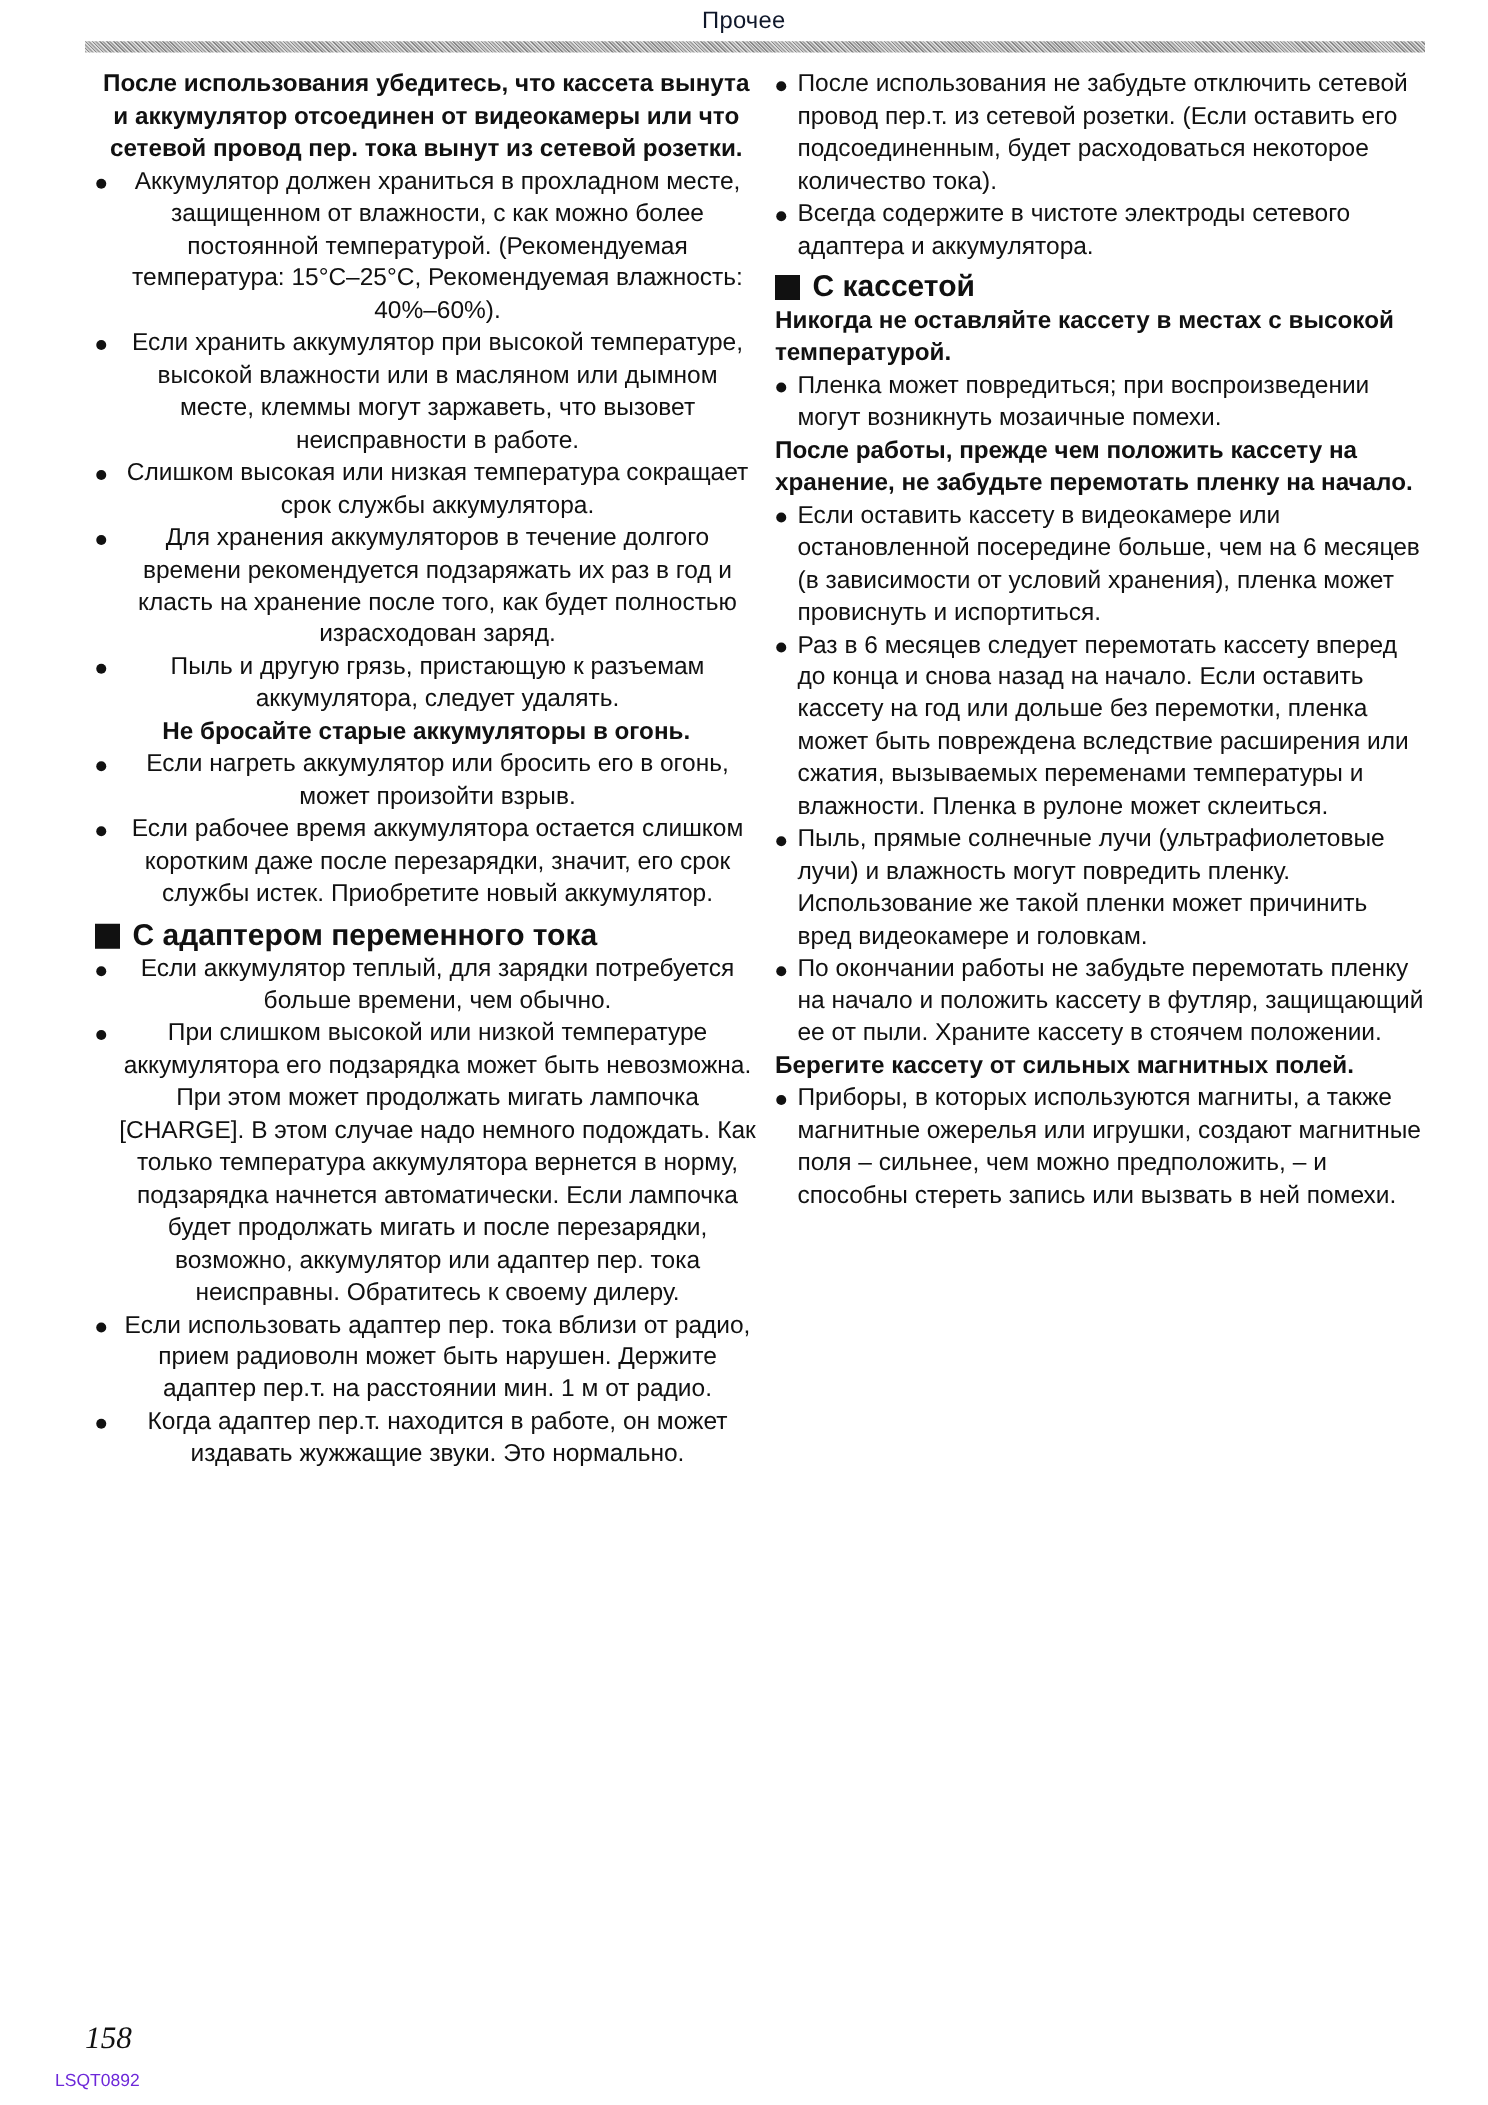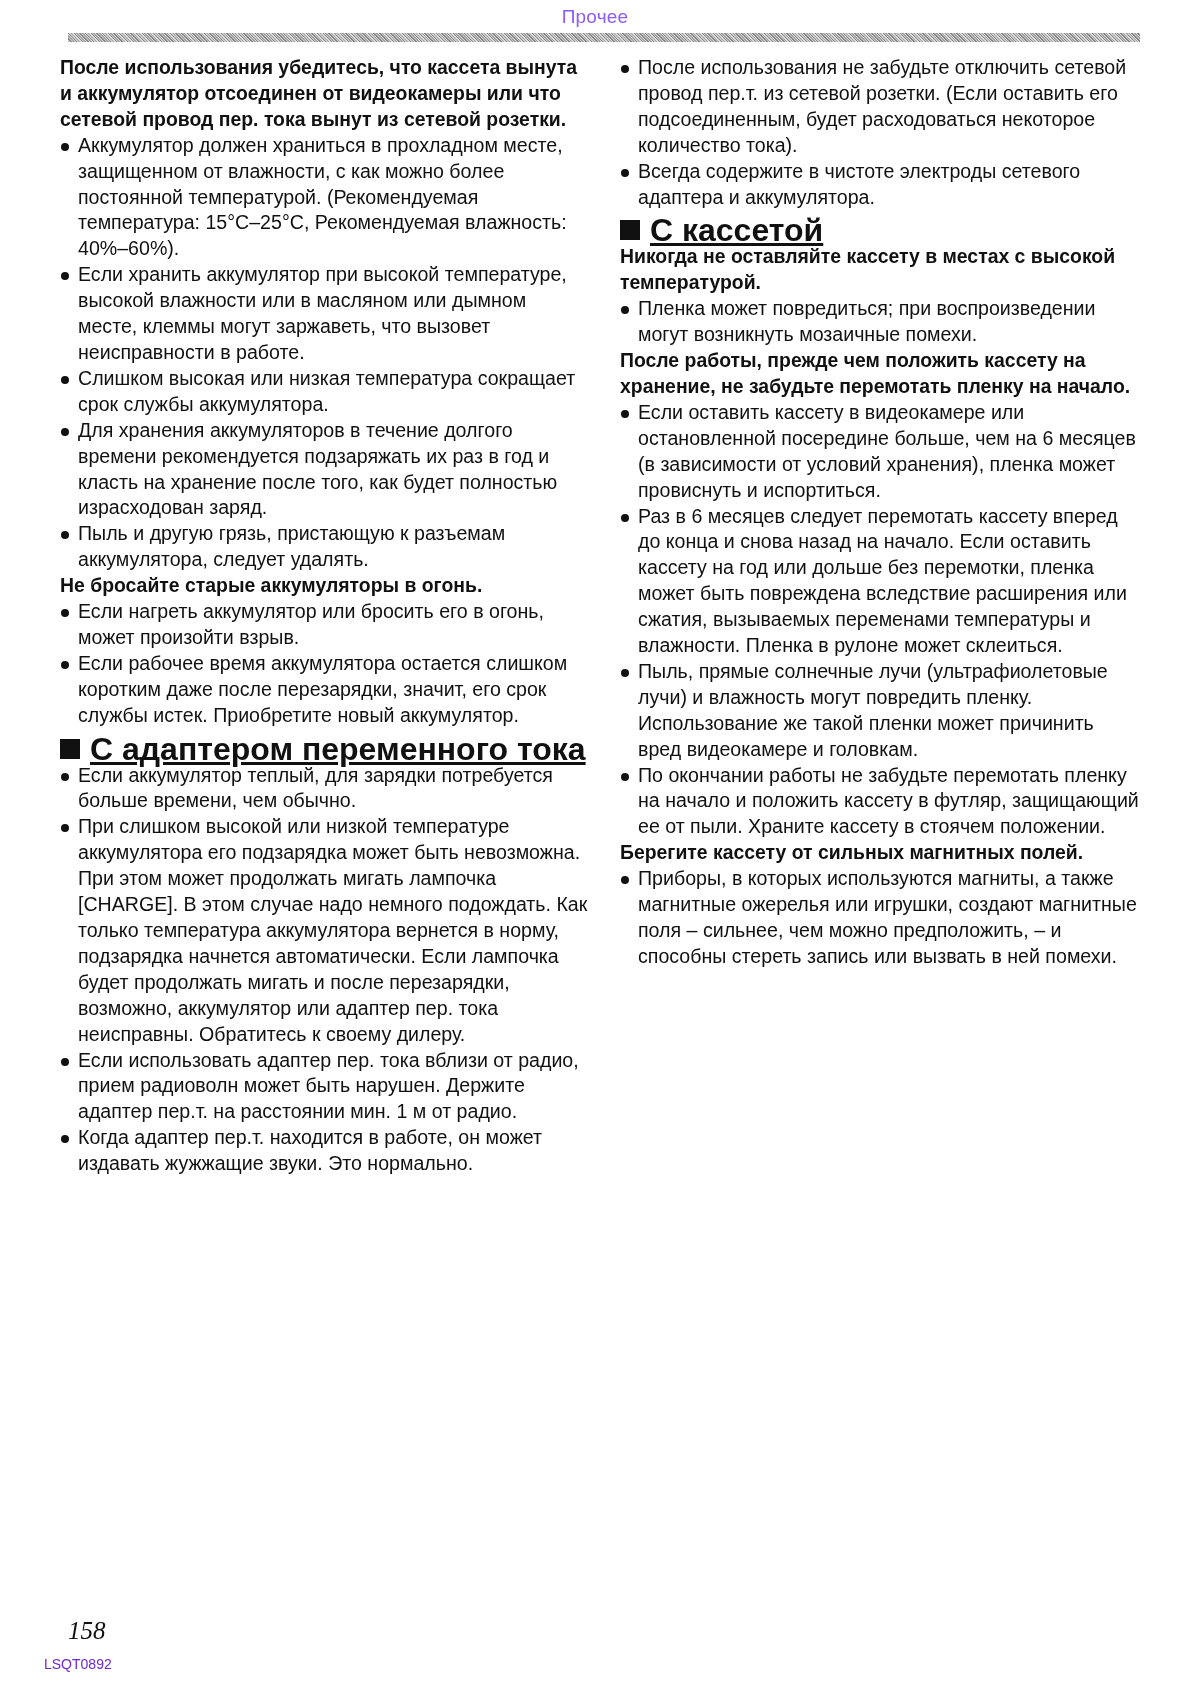--- a/index.html
+++ b/index.html
@@ -22,39 +22,39 @@
     width: 1190px;
   }
   .header-title {
     position: absolute;
     top: 6px;
     left: 0;
     width: 1190px;
     text-align: center;
     font-size: 19px;
     letter-spacing: 0.2px;
-    color: #8b5cf6;
+    color: #0f172a;
   }
   .header-bar {
     position: absolute;
     left: 68px;
     top: 33px;
     width: 1072px;
     height: 9px;
     background:
       repeating-linear-gradient(45deg, #9a9a9a 0 1px, #d8d8d8 1px 2px, #7a7a7a 2px 3px, #c4c4c4 3px 4px);
     opacity: 0.9;
   }
   .column {
     position: absolute;
     top: 55px;
     font-size: 19.6px;
     line-height: 25.9px;
   }
-  .col-left { left: 60px; width: 530px; }
+  .col-left { left: 76px; width: 530px; text-align: center; }
   .col-right { left: 620px; width: 520px; }
 
   .bold-para {
     font-weight: bold;
     margin: 0;
     font-size: 19.4px;
   }
   ul.bullets {
     list-style: none;
     margin: 0;
@@ -69,26 +69,25 @@
     position: absolute;
     left: 1px;
     top: 10px;
     width: 8px;
     height: 8px;
     border-radius: 50%;
     background: #111111;
   }
   .section-heading {
     font-weight: bold;
-    font-size: 32px;
+    font-size: 24px;
     line-height: 28px;
     margin: 6px 0 0 0;
     display: flex;
     align-items: center;
-    text-decoration: underline;
   }
   .square-icon {
     display: inline-block;
     width: 20px;
     height: 20px;
     background: #111111;
     margin-right: 10px;
     flex: 0 0 auto;
   }
   .page-number {

